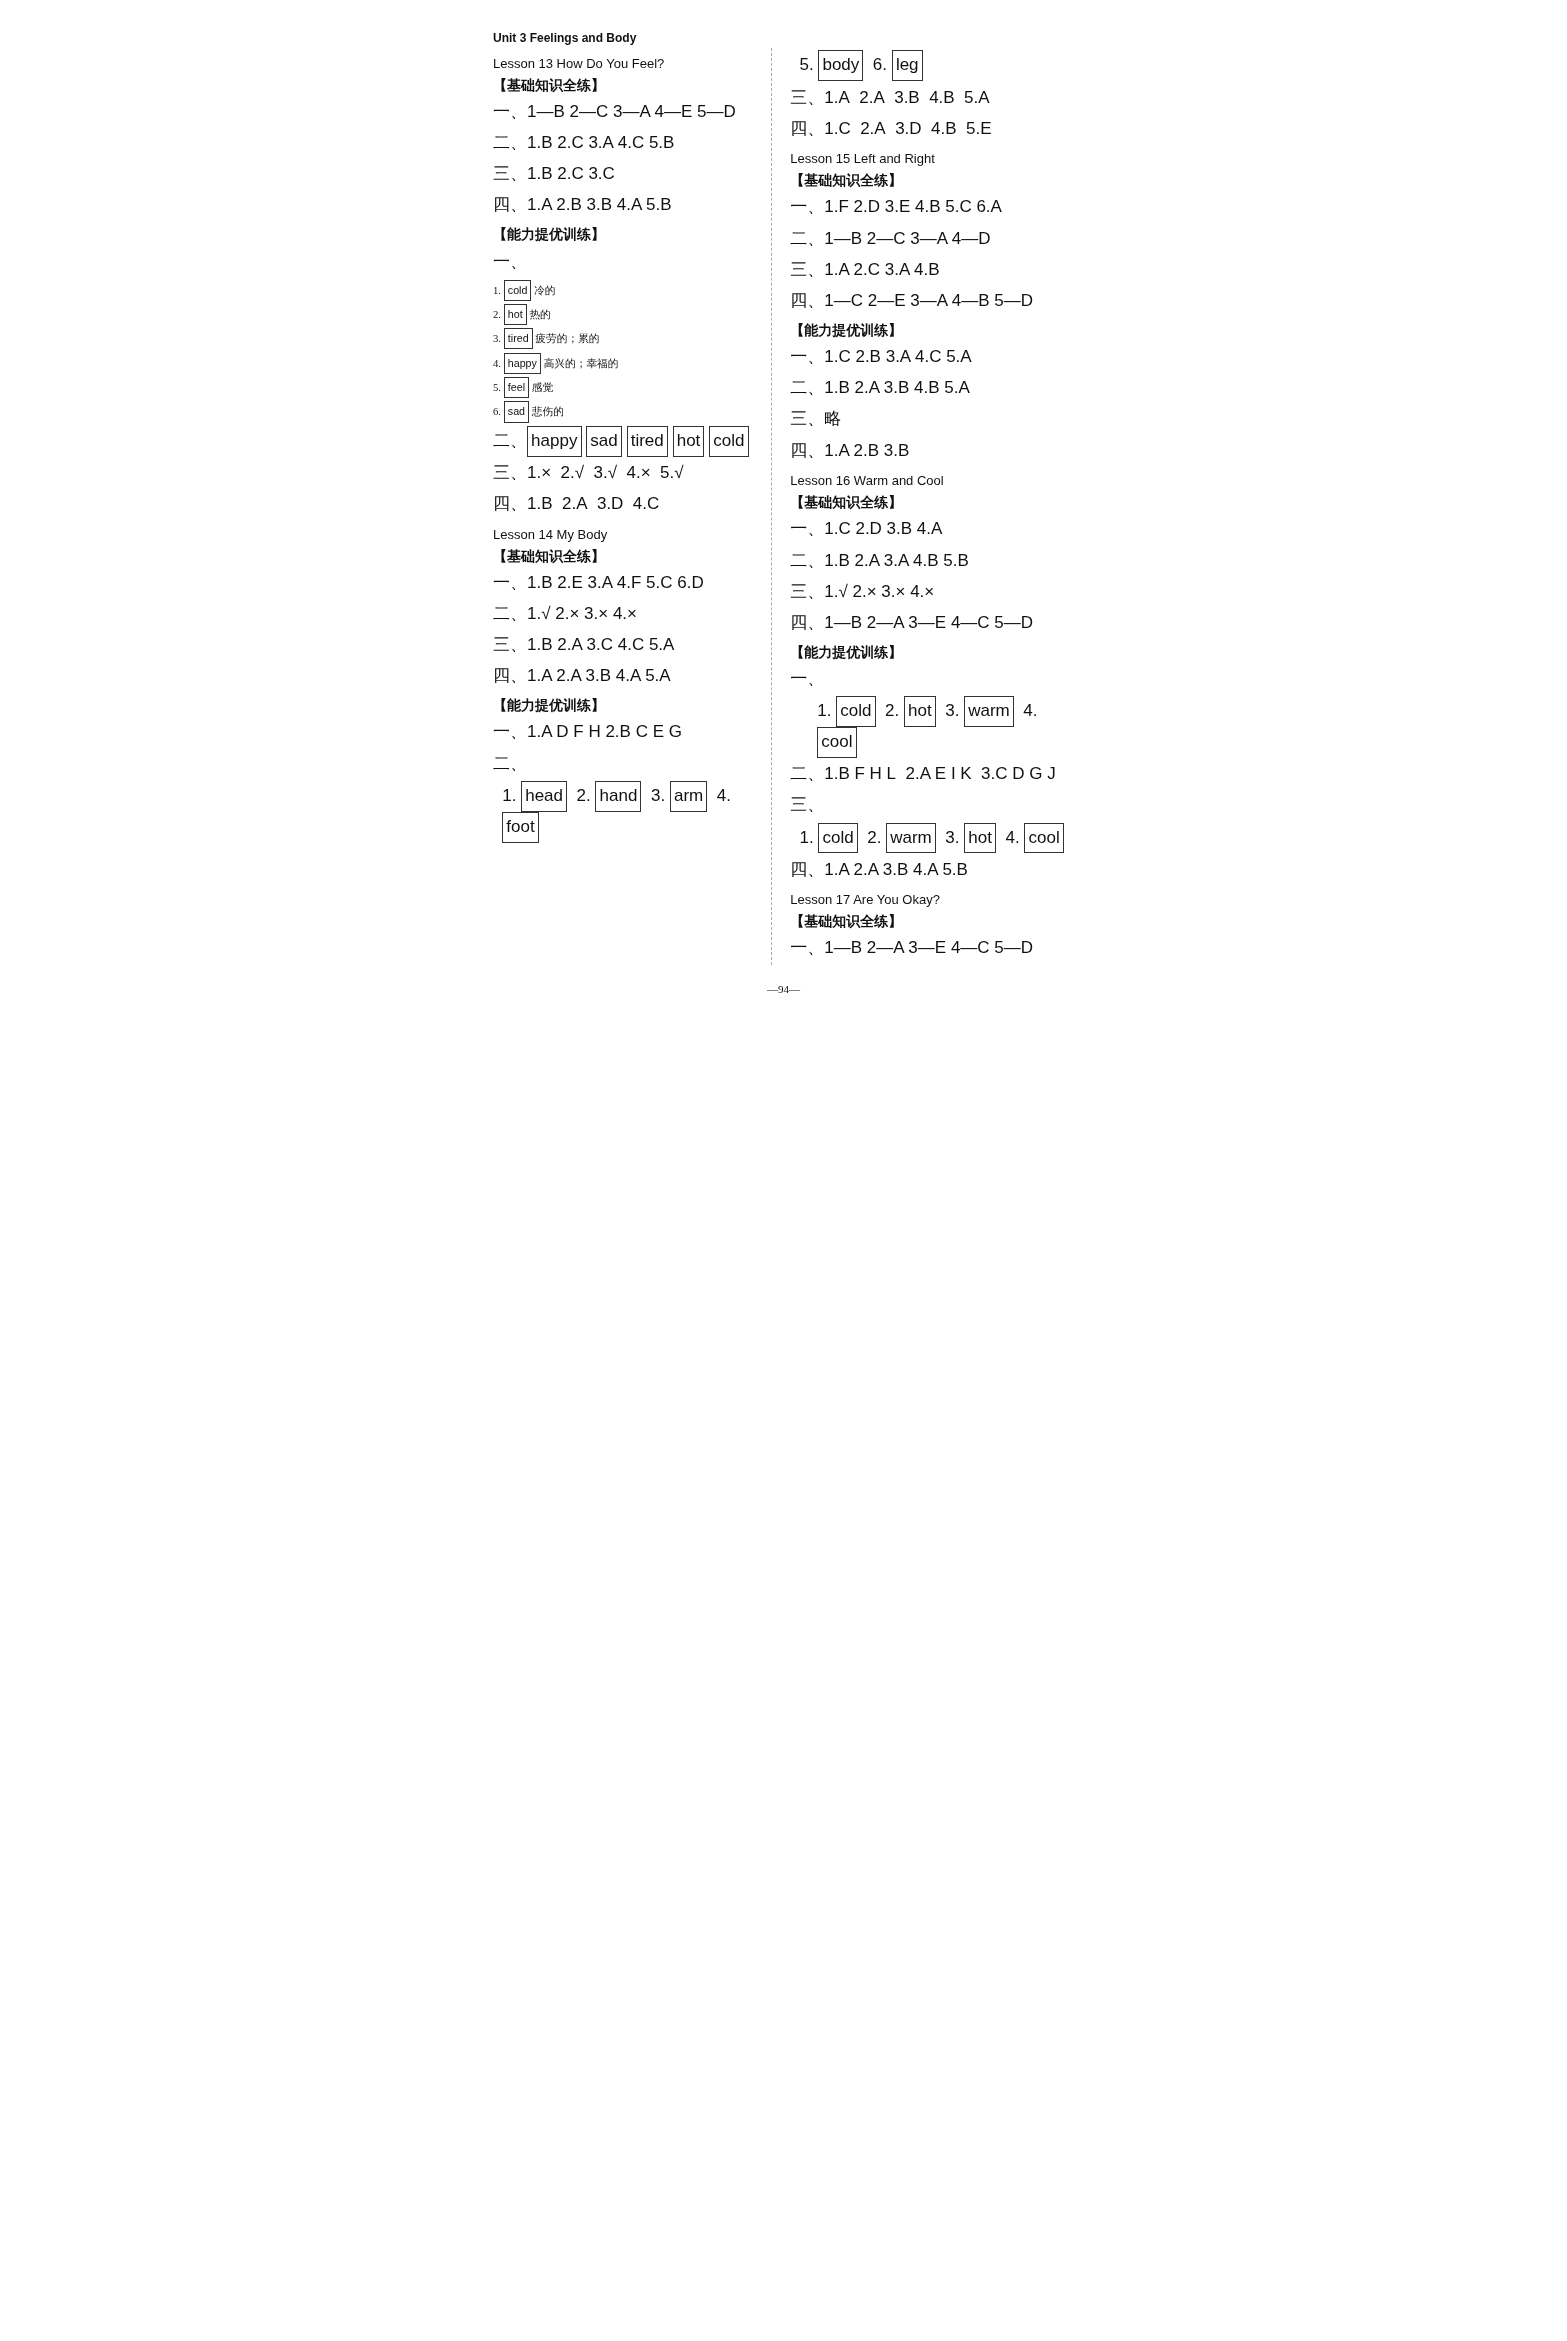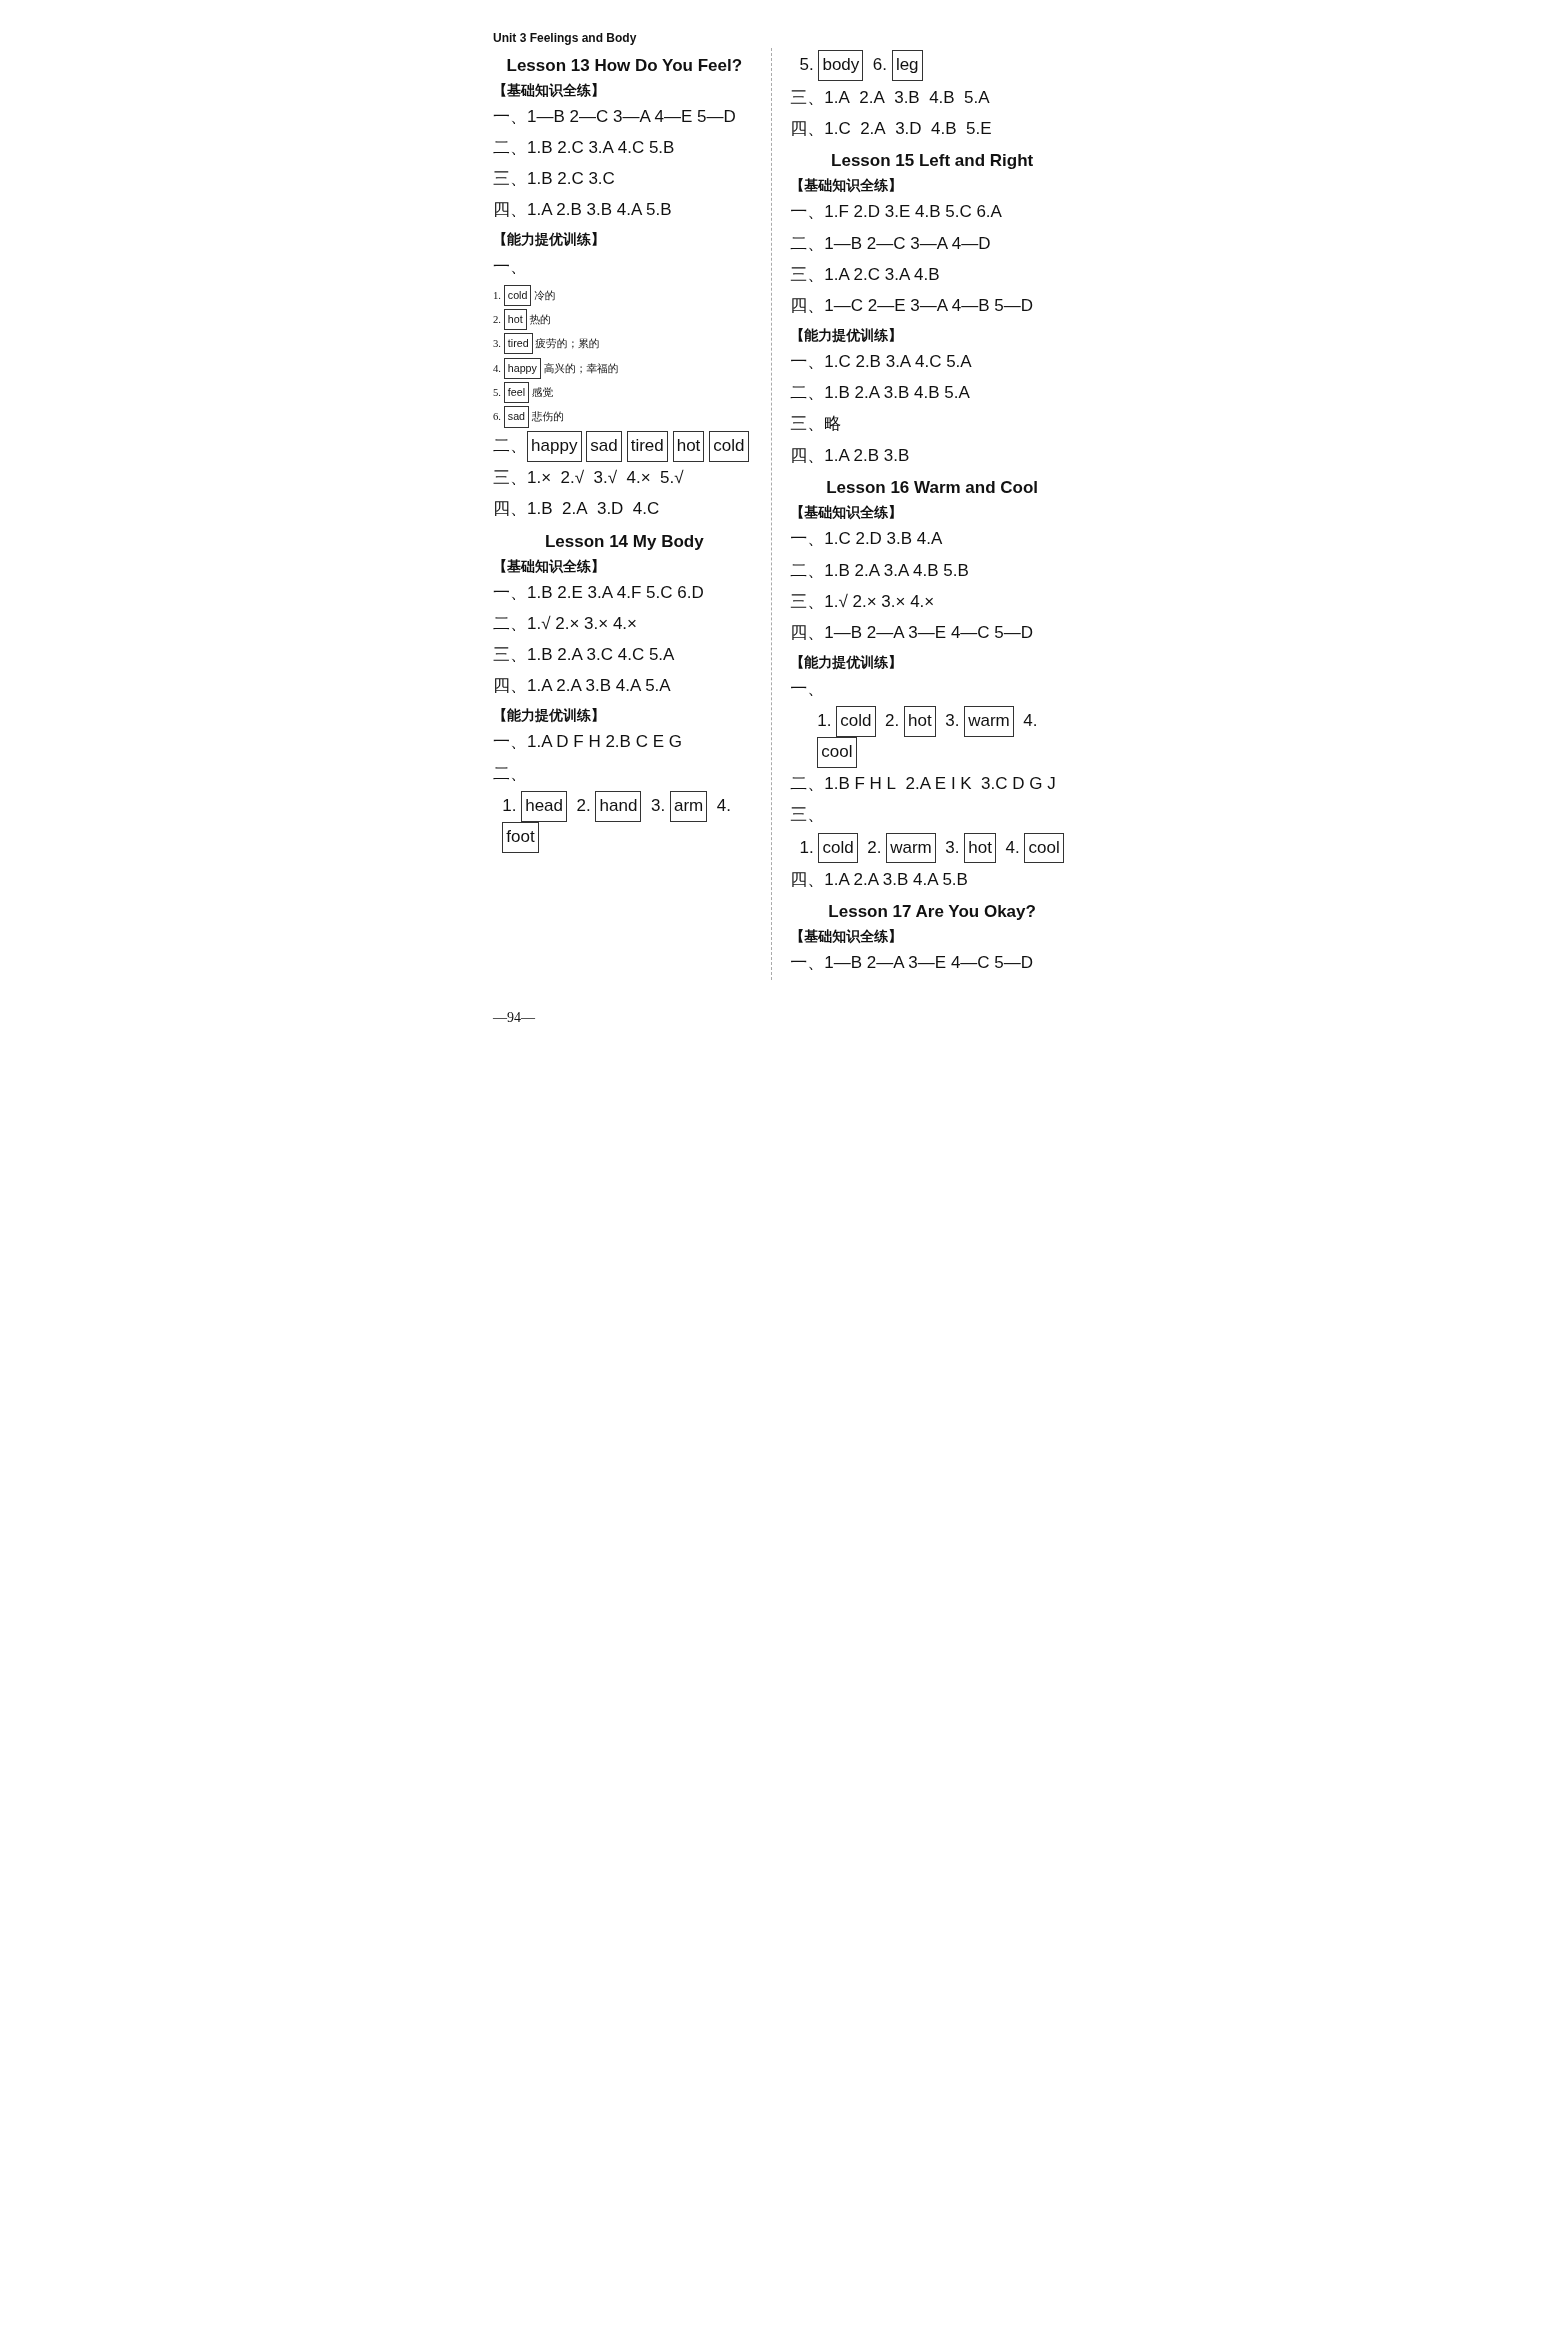--- a/index.html
+++ b/index.html
@@ -27,23 +27,23 @@
       width: 52%;
       padding-left: 18.4px;
     }
     .unit-title {
       font-size: 12px;
       font-weight: bold;
       margin-bottom: 3.1px;
       font-family: Arial, sans-serif;
     }
     .lesson-title {
-      font-size: 17px;
-      font-weight: bold;
-      text-align: center;
+      font-size: 13px;
+      font-weight: normal;
+      text-align: left;
       margin: 7.6px 0 6.1px 0;
       font-family: Arial, sans-serif;
     }
     .section-tag {
       font-size: 14px;
       font-weight: bold;
       margin: 6.1px 0 3.1px 0;
     }
     .answer-line {
       margin: 2.3px 0;
@@ -62,22 +62,23 @@
     }
     .cn {
       font-family: Liberation Mono, monospace;
       font-size: 10.7px;
     }
     .indent1 { margin-left: 9.2px; }
     .mb2 { margin-bottom: 1.5px; }
     .mb6 { margin-bottom: 4.6px; }
     .mb8 { margin-bottom: 6.1px; }
     .page-num {
-      margin-top: 30px;
-      font-size: 14px;
+      text-align: center;
+      margin-top: 18px;
+      font-size: 11px;
     }
     .vocab-item {
       margin: 3.1px 0;
       font-size: 10.7px;
       line-height: 1.8;
     }
   </style>
 </head>
 <body>
 

